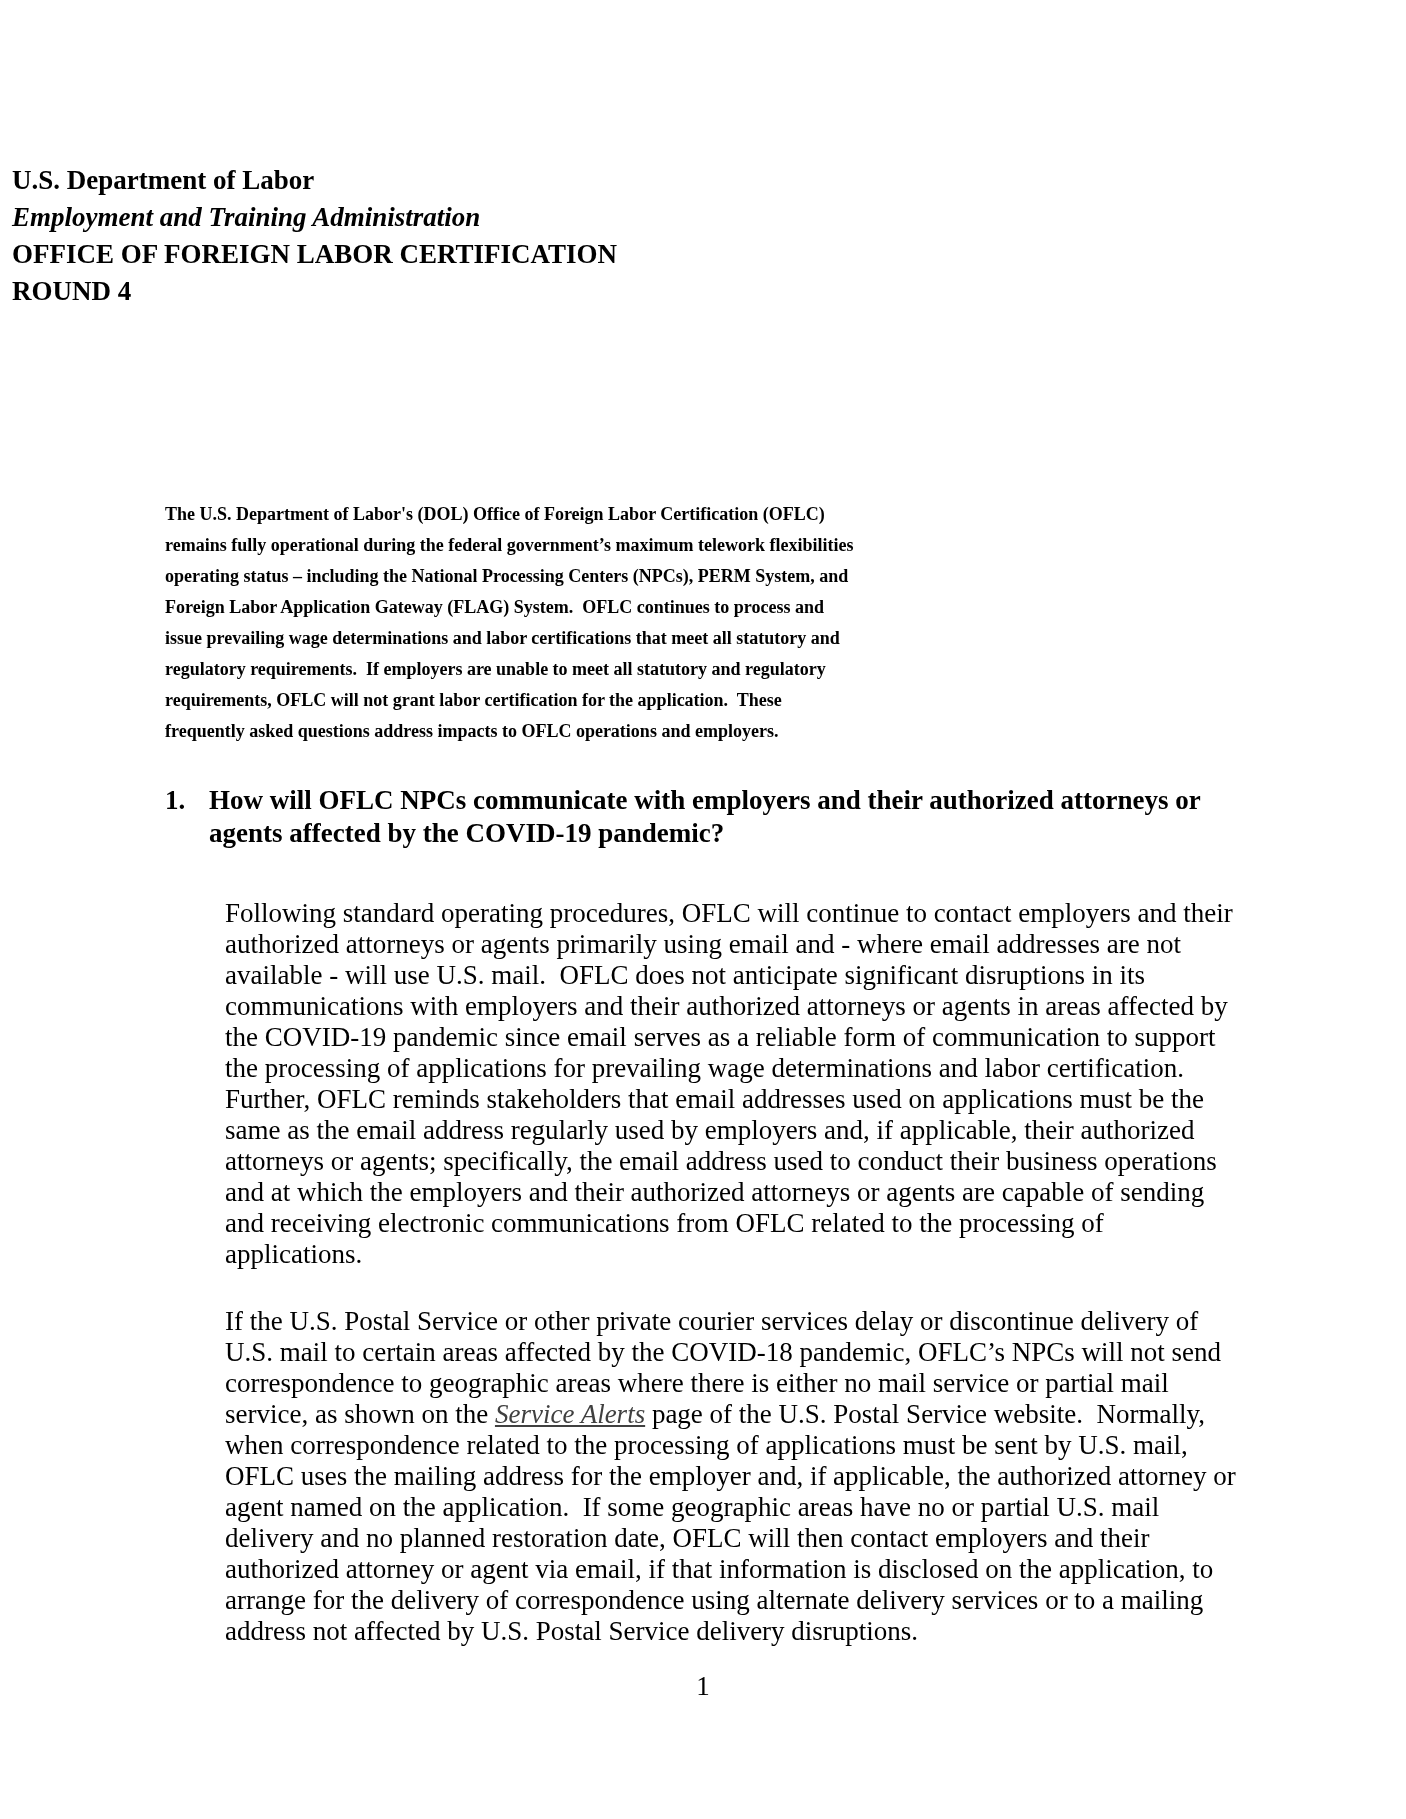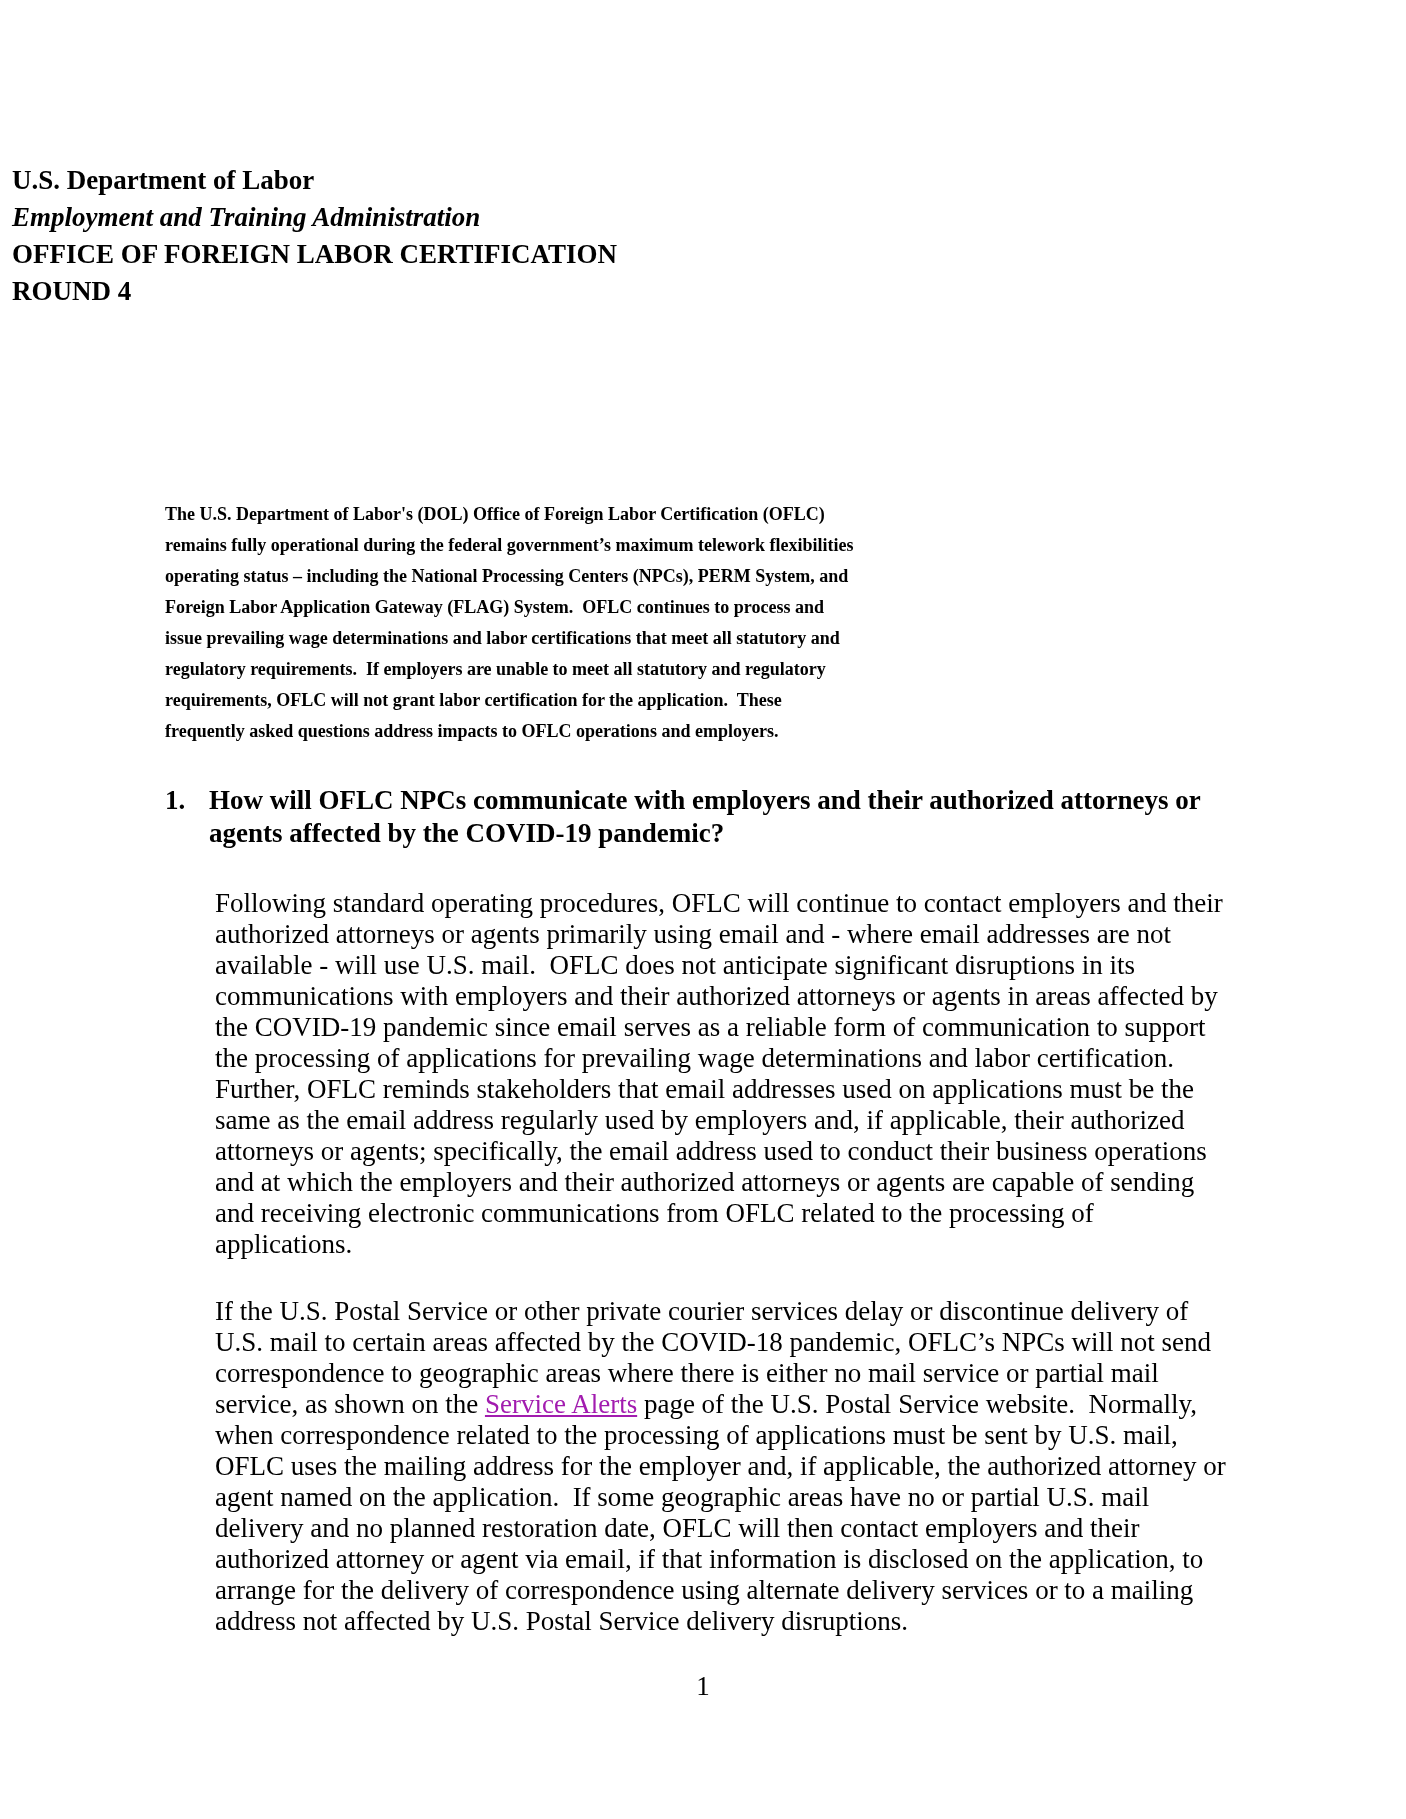--- a/index.html
+++ b/index.html
@@ -59,31 +59,32 @@
     width: 44px;
   }
   .q-text {
     white-space: pre-wrap;
     flex: 1 1 auto;
   }
   .body-para {
     position: absolute;
     left: 209px;
     width: 1150px;
-    margin: 6px;
+    margin: 16px;
     font-size: 27px;
     line-height: 31px;
     white-space: pre-wrap;
   }
   .para1 { top: 882px; }
   .para2 { top: 1290px; }
   .link {
-    color: #a21caf;
+    color: #404040;
     text-decoration: underline;
     cursor: pointer;
+    font-style: italic;
   }
   .page-number {
     position: absolute;
     top: 1671px;
     left: 0;
     width: 100%;
     text-align: center;
     font-size: 27px;
     line-height: 31px;
   }

